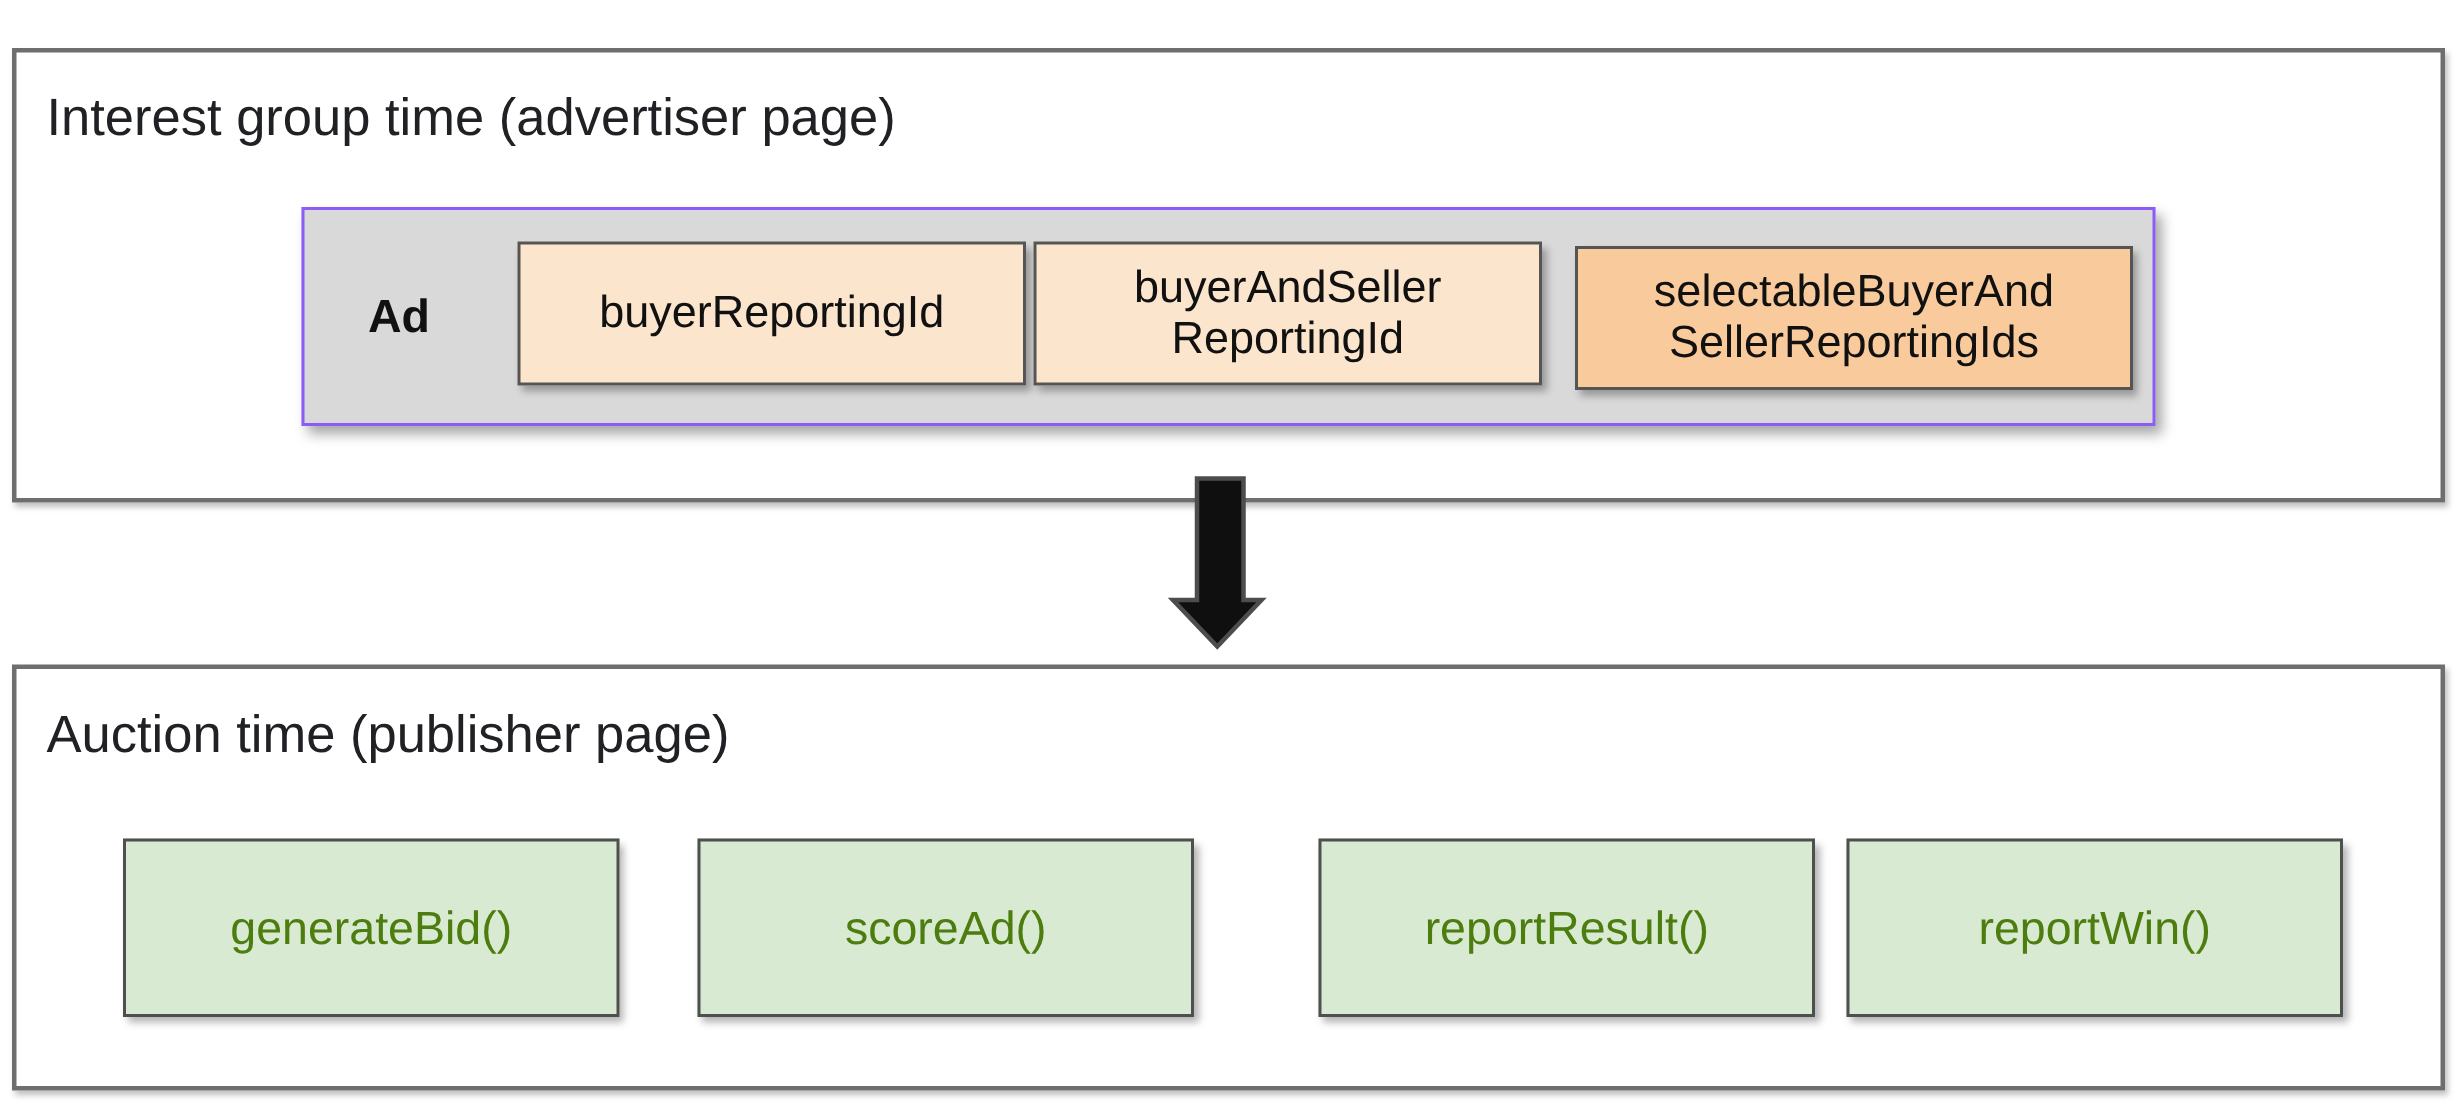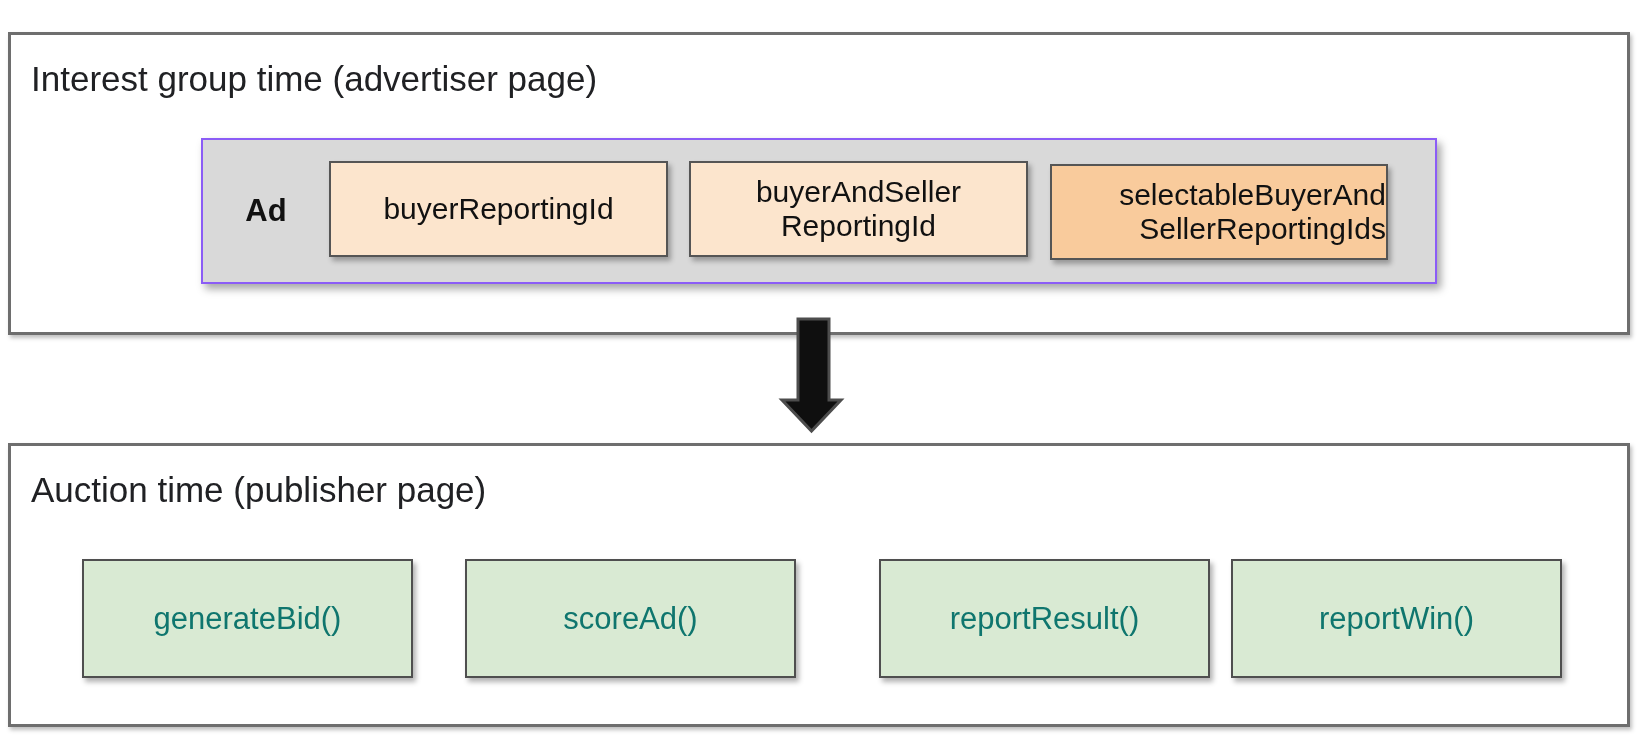--- a/index.html
+++ b/index.html
@@ -68,43 +68,43 @@
     flex-direction: column;
     align-items: center;
     justify-content: center;
     text-align: center;
     font-size: 30px;
     line-height: 34px;
     color: #111111;
   }
   .id-box.light-orange { background: #fce5cd; }
   .id-box.medium-orange { background: #f9cb9c; }
-  .id-box-1 { left: 126px; top: 21px; }
+  .id-box-1 { left: 142px; top: 21px; }
   .id-box-2 { left: 486px; top: 21px; }
-  .id-box-3 { left: 847px; top: 24px; width: 338px; align-items: flex-end; }
+  .id-box-3 { left: 847px; top: 24px; width: 372px; }
   .down-arrow {
     position: absolute;
     left: 775px;
     top: 315px;
   }
   .fn-box {
     position: absolute;
     top: 113px;
     width: 331px;
     height: 119px;
     background: #d9ead3;
     border: 2px solid #4f4f4f;
     box-shadow: 3px 4px 5px rgba(0,0,0,0.30);
     box-sizing: border-box;
     display: flex;
     align-items: center;
     justify-content: center;
     text-align: center;
     font-size: 31px;
-    color: #0f766e;
+    color: #4d7c0f;
   }
   .fn-box-1 { left: 71px;  }
   .fn-box-2 { left: 454px; }
   .fn-box-3 { left: 868px; }
   .fn-box-4 { left: 1220px; }
 </style>
 </head>
 <body>
 
 <div class="page">

